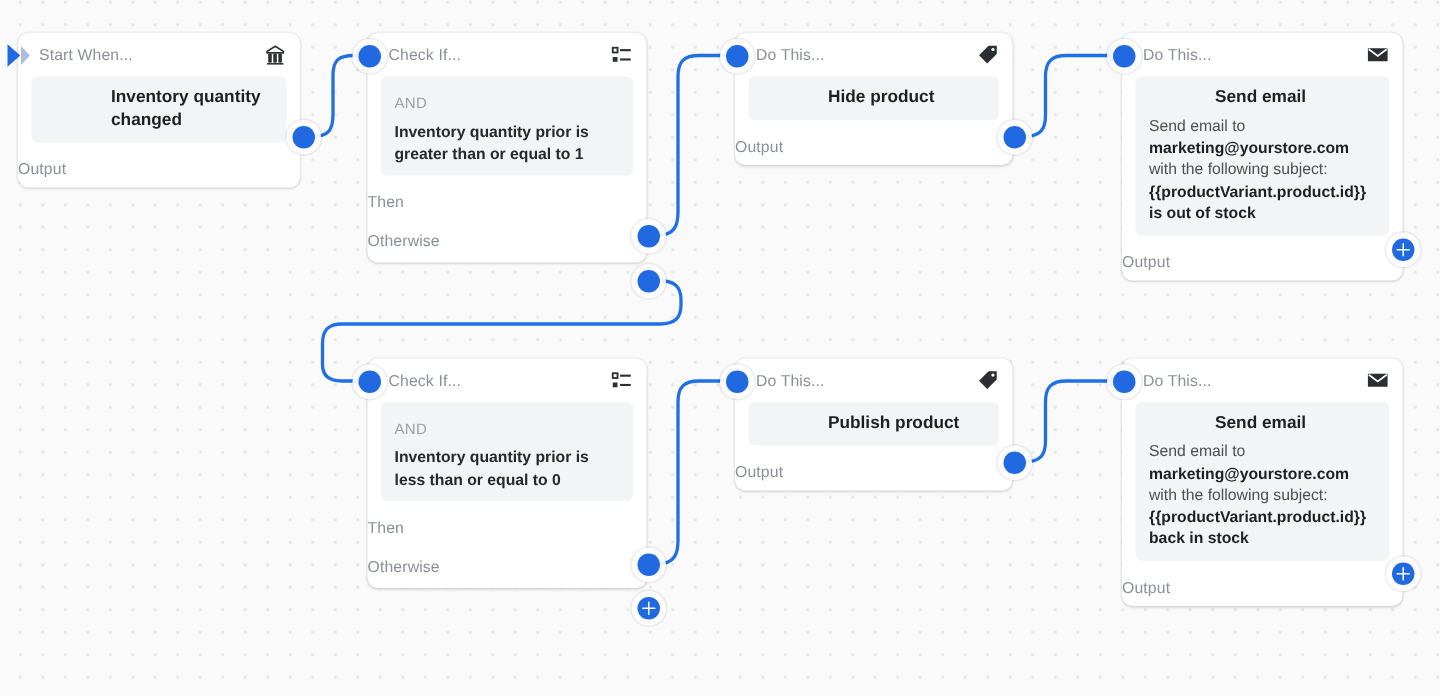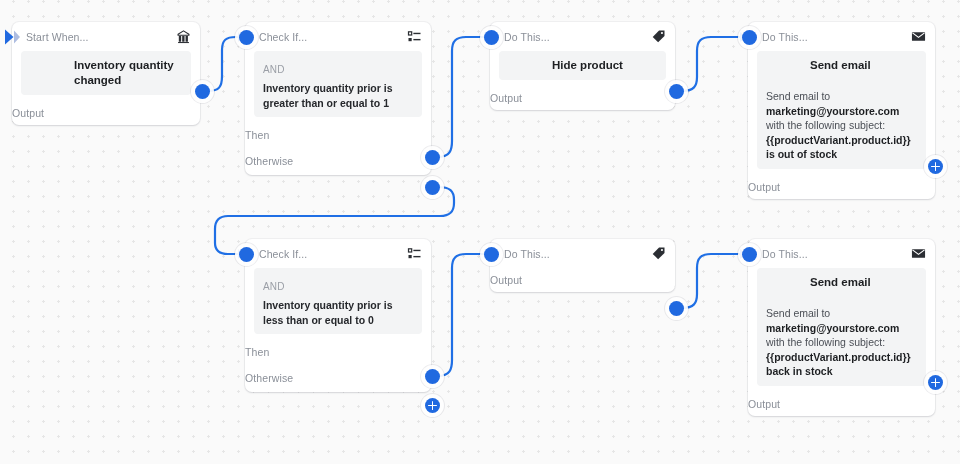--- a/index.html
+++ b/index.html
@@ -100,21 +100,21 @@
     font-size: 10px;
     color: #9a9ea6;
     line-height: 14px;
     margin: 5px 0 4px 0;
     letter-spacing: .2px;
   }
   .chip-sub {
     font-size: 10.5px;
     color: #4b4f56;
     line-height: 14.5px;
-    margin-top: 16px;
+    margin-top: 4px;
   }
   .chip-sub b { color: #1d1f22; }
 
   
   .port-row {
     height: 24px;
     display: flex;
     align-items: center;
     justify-content: flex-start;
     padding-right: 9px;
@@ -325,20 +325,25 @@
   <div class="node" style="left:490px; top:239px; width:185px;">
     <div class="node-head">
       <span class="title">Do This...</span>
       <span class="head-icon">
         <svg viewBox="0 0 16 16" width="15" height="15">
           <path d="M8.6 1.6 L14.4 1.6 L14.4 7.4 L7.6 14.2 L1.8 8.4 Z" fill="#2b2e33"></path>
           <circle cx="11.7" cy="4.3" r="1.15" fill="#ffffff"></circle>
         </svg>
       </span>
     </div>
+    <div class="node-body">
+      <div class="chip">
+        <div class="chip-title">Publish product</div>
+      </div>
+    </div>
     <div class="port-row">
       <span class="port-label">Output</span>
     </div>
   </div>
   <span class="port" style="left:484px; top:247px;"></span>
   <span class="port" style="left:669px; top:301px;"></span>
 
   <div class="node" style="left:748px; top:239px; width:187px;">
     <div class="node-head">
       <span class="title">Do This...</span>

